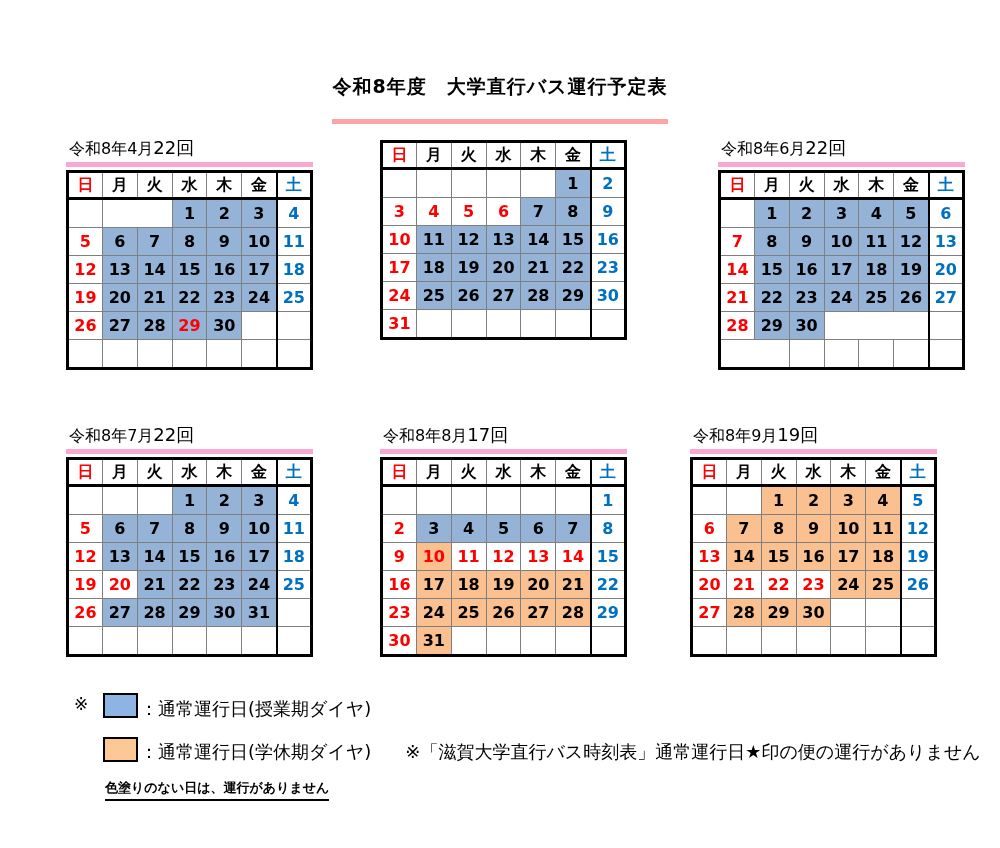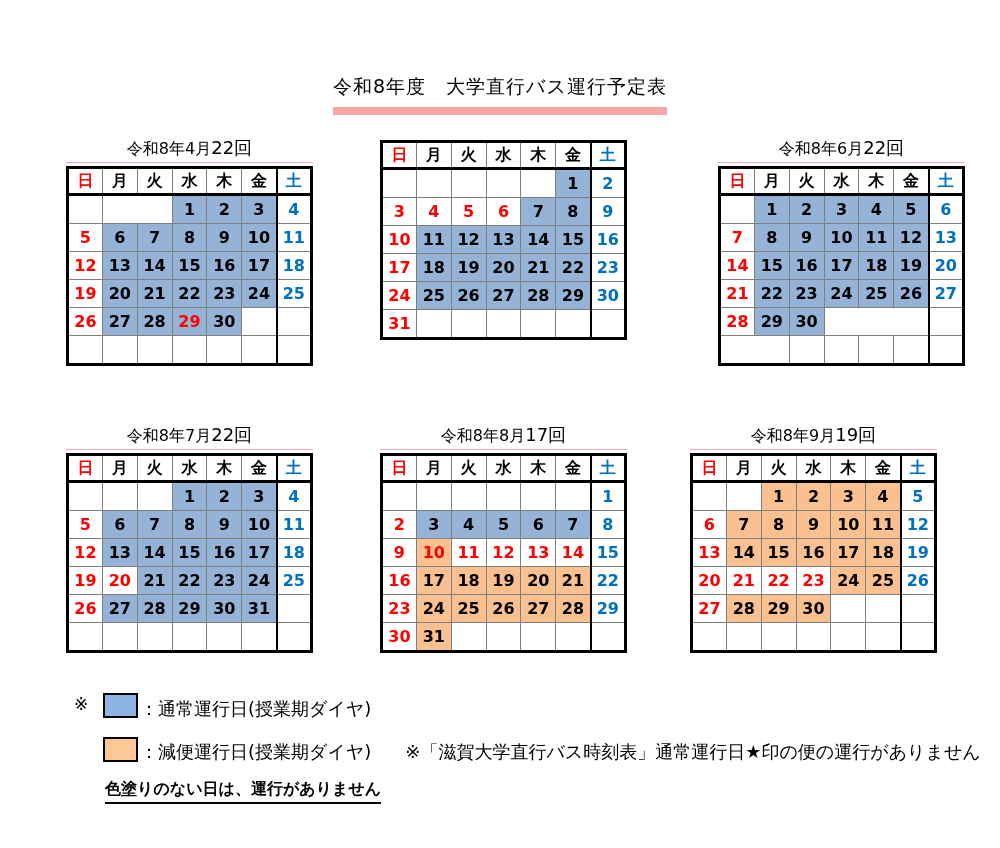--- a/index.html
+++ b/index.html
@@ -1,28 +1,28 @@
 <!DOCTYPE html>
 <html><head>
 <meta charset="utf-8">
 <style>
   html,body{margin:0;padding:0;background:#fff;}
   body{font-family:"DejaVu Sans","Liberation Sans",sans-serif;color:#000;}
   .page{position:relative;width:1000px;height:848px;background:#fff;overflow:hidden;}
 
   .main-title{position:absolute;top:74px;left:0;width:100%;text-align:center;}
-  .main-title span{display:inline-block;font-size:19px;font-weight:normal;letter-spacing:1px;
-    border-bottom:8px solid #fca5a5;padding-bottom:7px;}
+  .main-title span{display:inline-block;font-size:19px;font-weight:bold;letter-spacing:1px;
+    border-bottom:5px solid #fca5a5;padding-bottom:19px;}
 
   .cal{position:absolute;width:247px;}
   #cal-0{left:66px;top:140px;} #cal-1{left:380px;top:140px;} #cal-2{left:690px;top:140px;padding-left:28px;}
   #cal-3{left:66px;top:427px;} #cal-4{left:380px;top:427px;} #cal-5{left:690px;top:427px;}
 
-  .cal-head{display:flex;justify-content:center;align-items:flex-end;
-    border-bottom:1px solid #f9a8d4;padding:0 3px 2px 3px;margin-bottom:3px;height:20px;}
+  .cal-head{display:flex;justify-content:flex-start;align-items:flex-end;
+    border-bottom:5px solid #f9a8d4;padding:0 3px 2px 3px;margin-bottom:3px;height:20px;}
   .cal-title{font-size:16px;}
   .cal-count{font-size:18px;}
 
   table.cal-table{border-collapse:collapse;table-layout:fixed;width:247px;border:3px solid #000;background:#fff;}
   .cal-table th,.cal-table td{border:1px solid #7f7f7f;text-align:center;vertical-align:middle;
     padding:0;font-size:16px;font-weight:bold;height:27px;overflow:hidden;}
   .cal-table thead th{height:24px;border-bottom:3px solid #000;}
   .cal-table th:first-child{color:#FF0000;}
   .cal-table th:last-child{color:#0070C0;}
   .cal-table th:last-child,.cal-table td:last-child{border-left:2px solid #000;}
@@ -32,21 +32,21 @@
   .f-o{background:#FAC090;}
 
   .legend-mark{position:absolute;left:74px;top:694px;font-size:17px;}
   .legend-box{position:absolute;width:31px;height:21px;border:2px solid #000;}
   #legend-box-normal{left:103px;top:693px;background:#8DB4E2;}
   #legend-box-reduced{left:103px;top:737px;background:#FBC896;}
   .legend-line{position:absolute;font-size:18px;white-space:nowrap;}
   #legend-line-normal{left:140px;top:697px;}
   #legend-line-reduced{left:140px;top:740px;}
   .legend-note-gap{display:inline-block;width:34px;}
-  .no-service-note{position:absolute;left:105px;top:779px;font-size:16px;font-weight:bold;
+  .no-service-note{position:absolute;left:105px;top:779px;font-size:13px;font-weight:bold;
     border-bottom:2px solid #000;padding-bottom:2px;white-space:nowrap;}
 </style>
 </head>
 <body>
 
 <div class="page">
 
   <div class="main-title">
     <span>令和8年度　大学直行バス運行予定表</span>
   </div>
@@ -501,18 +501,18 @@
 
   <div class="legend-mark">※</div>
 
   <div class="legend-box" id="legend-box-normal"></div>
   <div class="legend-line" id="legend-line-normal">
     <span>：通常運行日(授業期ダイヤ)</span>
   </div>
 
   <div class="legend-box" id="legend-box-reduced"></div>
   <div class="legend-line" id="legend-line-reduced">
-    <span>：減便運行日(授業期ダイヤ)</span><span class="legend-note-gap"></span><span>※「滋賀大学直行バス時刻表」通常運行日★印の便の運行がありません</span>
+    <span>：通常運行日(学休期ダイヤ)</span><span class="legend-note-gap"></span><span>※「滋賀大学直行バス時刻表」通常運行日★印の便の運行がありません</span>
   </div>
 
   <div class="no-service-note">色塗りのない日は、運行がありません</div>
 
 </div>
 
 </body></html>

